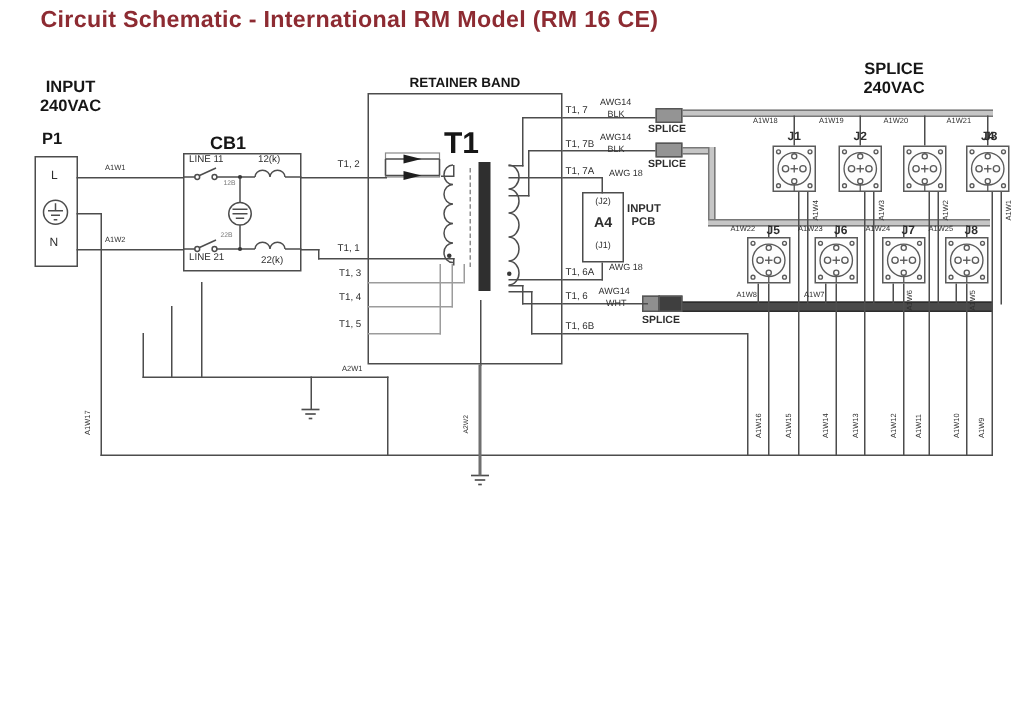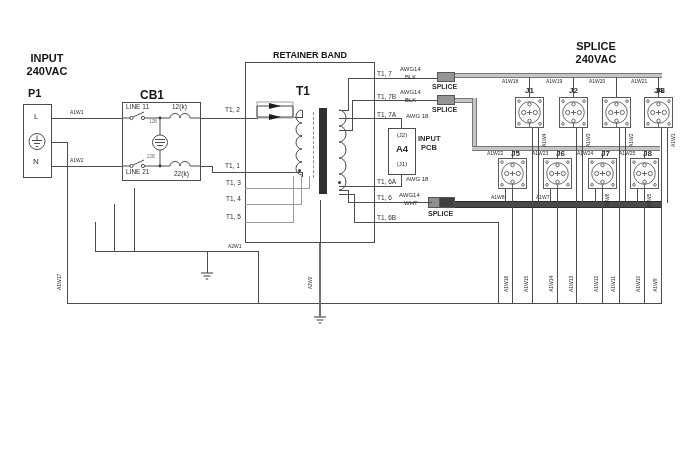--- a/index.html
+++ b/index.html
@@ -27,20 +27,21 @@
         box-sizing:border-box;padding:6px 12px;color:#b5342c;background:#fff}
   .note .nh{font-size:14px;font-weight:bold;margin:0 0 1px 0}
   .note .nb{font-size:13.2px;line-height:1.32}
   svg{position:absolute;overflow:visible}
 </style>
 </head>
 <body>
 
 <div id="stage">
 
+  <div class="title">Circuit Schematic - International RM Model (RM 16 CE)</div>
 
   <div class="hd" style="left:8px;top:52px;width:78px">
     <div>INPUT</div>
     <div>240VAC</div>
   </div>
   <div class="hd" style="left:28px;top:87px;font-size:11px">P1</div>
 
   <div class="box" style="left:23px;top:104px;width:29px;height:74px"></div>
   <div class="cmp-lbl" style="left:34px;top:113px;font-size:8px">L</div>
   <div class="cmp-lbl" style="left:33px;top:158px;font-size:8px">N</div>
@@ -82,21 +83,21 @@
     <circle cx="38" cy="16" r="1.4" fill="#383838"></circle>
     <circle cx="38" cy="64" r="1.4" fill="#383838"></circle>
   </svg>
   <div class="cmp-lbl" style="left:126px;top:104px">LINE 11</div>
   <div class="cmp-lbl" style="left:172px;top:104px">12(k)</div>
   <div class="cmp-lbl" style="left:126px;top:169px">LINE 21</div>
   <div class="cmp-lbl" style="left:174px;top:171px">22(k)</div>
 
   <div class="hd" style="left:245px;top:50px;width:130px;font-size:9px">RETAINER BAND</div>
   <div class="box" style="left:245px;top:62px;width:130px;height:181px"></div>
-  <div class="hd" style="left:296px;top:84px;font-size:12px">T1</div>
+  <div class="hd" style="left:296px;top:84px;font-size:20px">T1</div>
 
   <svg style="left:254px;top:100px" width="42" height="20">
     <rect x="3" y="2" width="36" height="16" fill="#fff" stroke="#8a8a8a" stroke-width="0.8"></rect>
     <g stroke="#4d4d4d" stroke-width="1" fill="none">
       <line x1="3" y1="6" x2="39" y2="6"></line>
       <line x1="3" y1="17" x2="39" y2="17"></line>
       <line x1="3" y1="6" x2="3" y2="17"></line>
       <line x1="39" y1="6" x2="39" y2="17"></line>
     </g>
     <polygon points="15,3 27,6 15,9" fill="#1e1e1e"></polygon>

